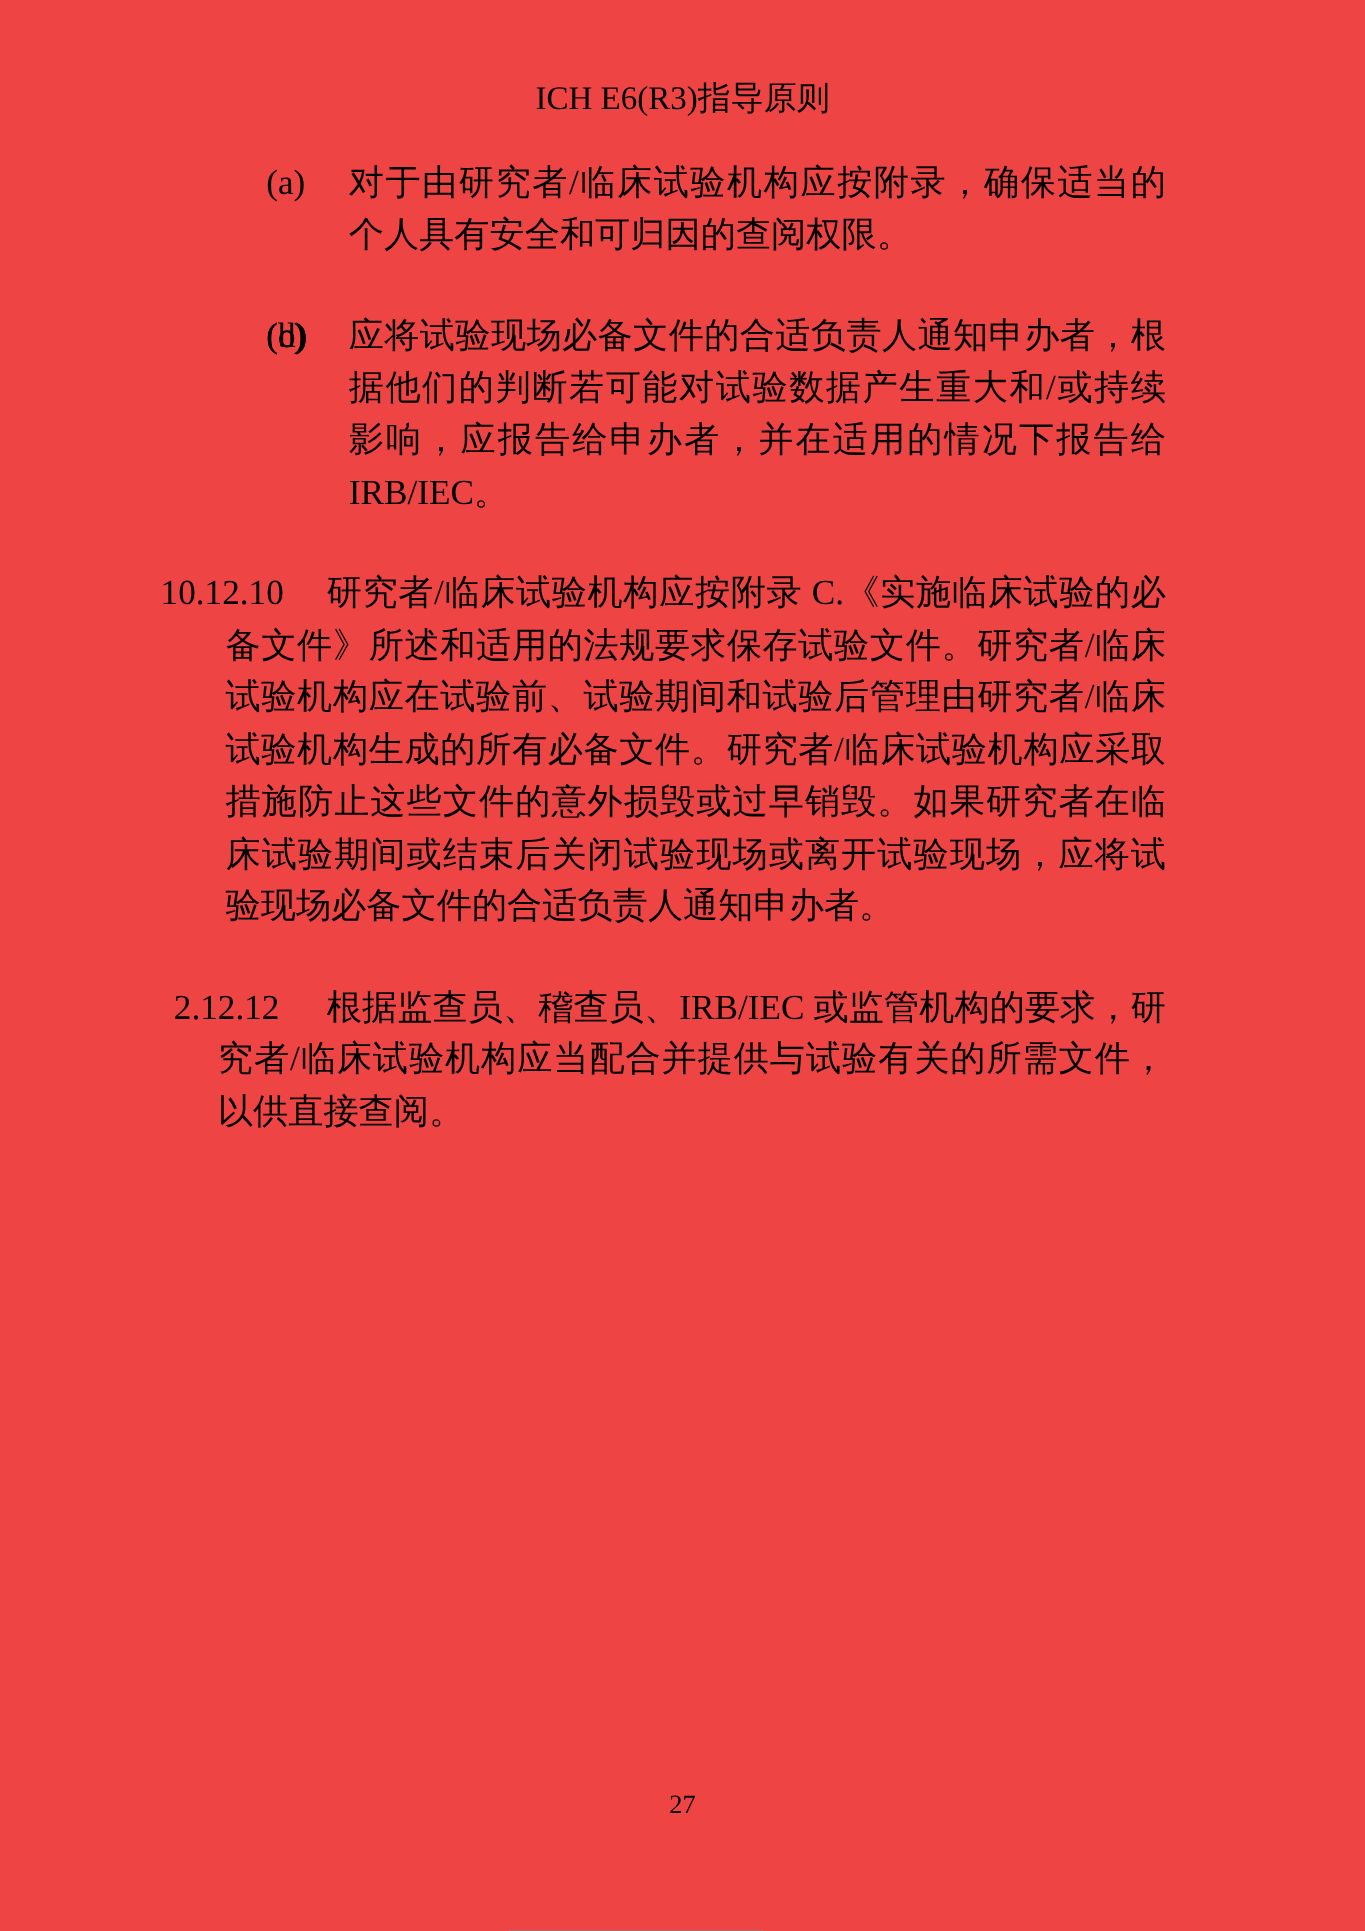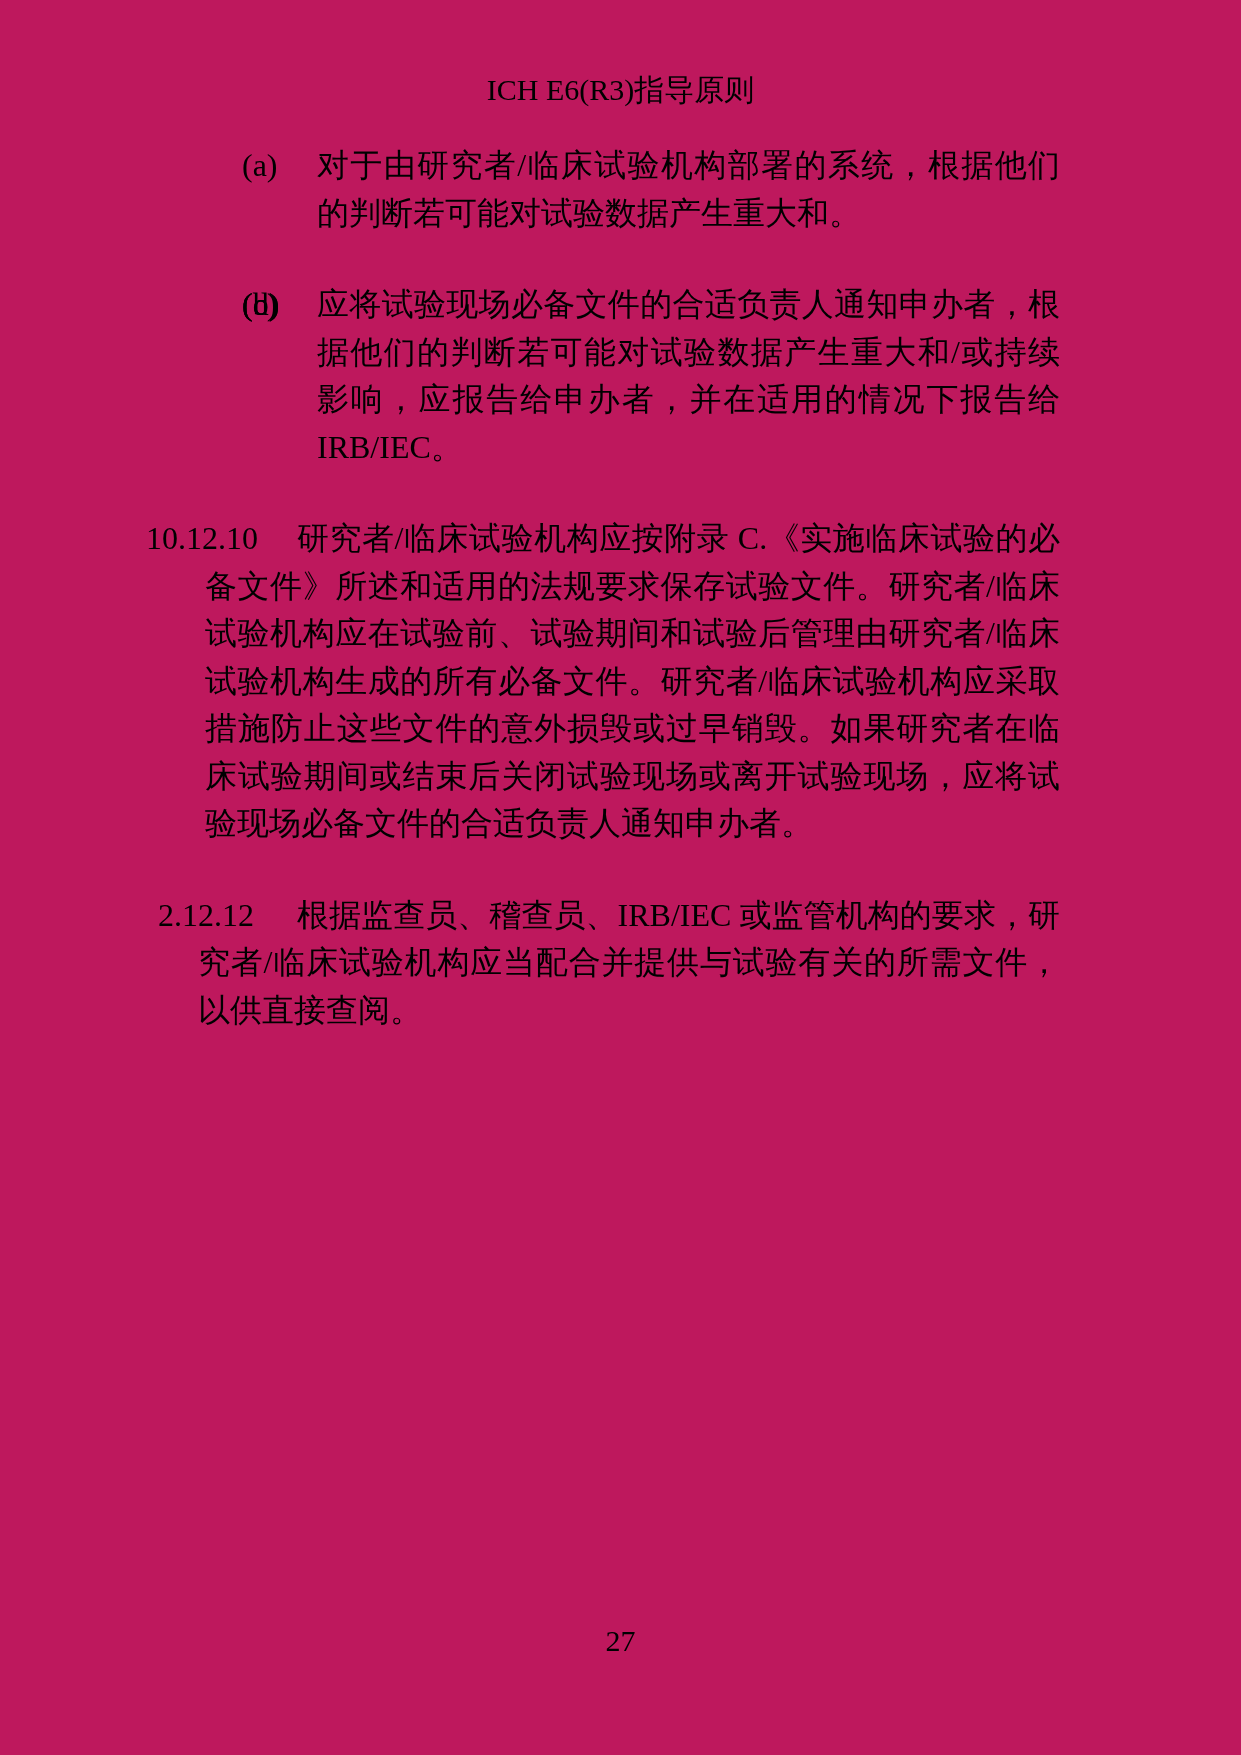--- a/index.html
+++ b/index.html
@@ -1,21 +1,21 @@
 <!DOCTYPE html>
 <html lang="zh"><head>
 <meta charset="utf-8">
 <style>
   html, body { margin: 0; padding: 0; background: #888; }
   .page {
     position: relative;
     width: 1241px;
     height: 1755px;
     margin: 0 auto;
-    background: #be185d;
+    background: #ef4444;
     color: #000000;
     font-family: "Liberation Serif", "DejaVu Serif", serif;
     font-size: 32px;
     line-height: 47.5px;
     box-sizing: border-box;
     overflow: hidden;
   }
   .doc-header {
     padding-top: 70px;
     text-align: center;
@@ -47,36 +47,36 @@
   .section-b .section-number { position: absolute; left: -74px; top: 0; }
   .section-c { margin-left: 198px; text-indent: 99px; }
   .section-c .section-number { position: absolute; left: -52px; top: 0; margin-left: 12px; }
   .section-number { text-indent: 0; }
   .page-footer {
     position: absolute;
     left: 0;
     right: 0;
     top: 1622px;
     text-align: center;
-    font-size: 30px;
+    font-size: 24px;
     line-height: 38px;
   }
 </style>
 </head>
 <body>
 
 <div class="page">
 
   <div class="doc-header">
     <span>ICH E6(R3)指导原则</span>
   </div>
 
   <div class="letter-item">
     <span class="letter-label">(a)</span>
-    <span>对于由研究者/临床试验机构部署的系统，根据他们的判断若可能对试验数据产生重大和。</span>
+    <span>对于由研究者/临床试验机构应按附录，确保适当的个人具有安全和可归因的查阅权限。</span>
   </div>
 
   <div class="letter-item">
     <span class="letter-label">(b)</span>
   </div>
 
   <div class="letter-item">
     <span class="letter-label">(c)</span>
   </div>
 

